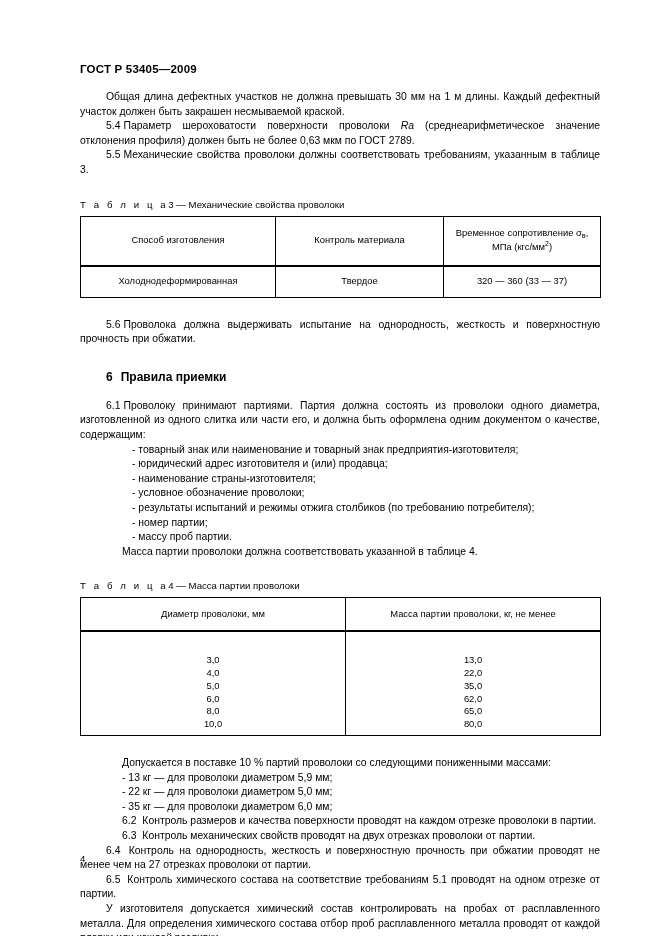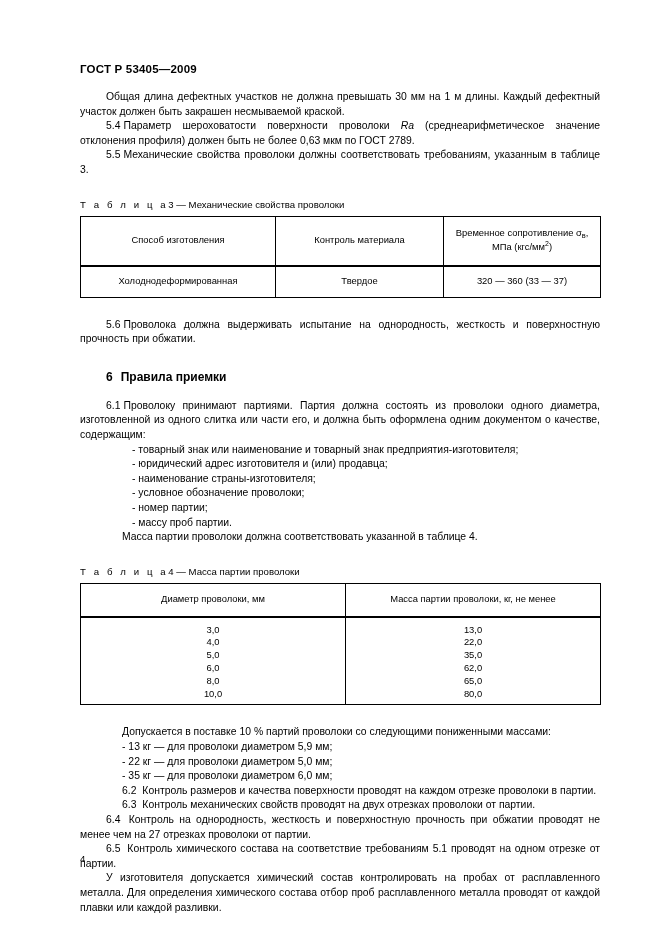--- a/index.html
+++ b/index.html
@@ -119,21 +119,21 @@
   .t3 col.c3 { width: 157px; }
   .t3 thead th { height: 40px; }
   .t3 tbody td { height: 22px; }
 
   .t4 col.c1 { width: 265px; }
   .t4 col.c2 { width: 255px; }
   .t4 thead th { height: 24px; }
   .t4 tbody td {
     height: 66px;
     vertical-align: top;
-    padding-top: 6px;
+    padding-top: 22px;
     line-height: 12.8px;
   }
   .stack { display: block; }
 
   sub.sb { font-size: 7.4px; vertical-align: baseline; position: relative; top: 2px; }
   sup.sp { font-size: 7px; vertical-align: baseline; position: relative; top: -4px; }
   .block-gap-md { height: 14px; }
   .block-gap-lg { height: 20px; }
 
   
@@ -212,20 +212,21 @@
 
     <p class="para indent">
       <span class="num">6.1</span><span>Проволоку принимают партиями. Партия должна состоять из проволоки одного диаметра, изготовленной из одного слитка или части его, и должна быть оформлена одним документом о качестве, содержащим:</span>
     </p>
 
     <ul class="dash-list">
       <li>- товарный знак или наименование и товарный знак предприятия-изготовителя;</li>
       <li>- юридический адрес изготовителя и (или) продавца;</li>
       <li>- наименование страны-изготовителя;</li>
       <li>- условное обозначение проволоки;</li>
+      <li>- результаты испытаний и режимы отжига столбиков (по требованию потребителя);</li>
       <li>- номер партии;</li>
       <li>- массу проб партии.</li>
     </ul>
 
     <ul class="sub-list">
       <li>Масса партии проволоки должна соответствовать указанной в таблице 4.</li>
     </ul>
 
     <div class="block-gap-lg"></div>
 

